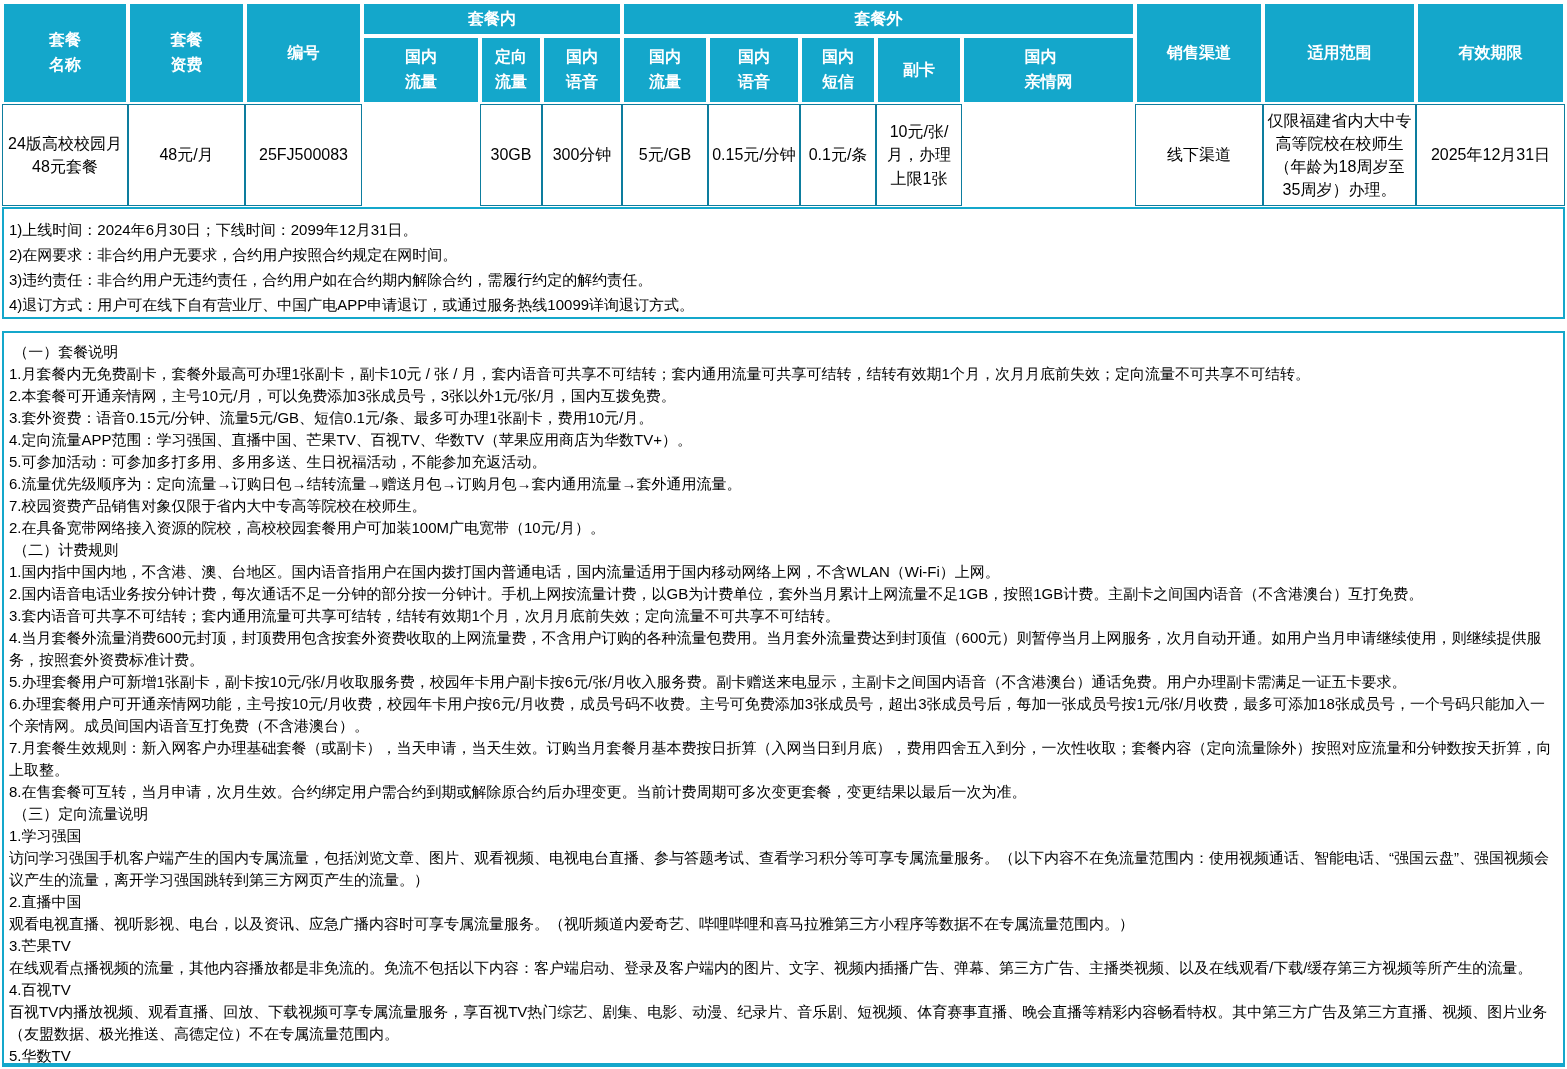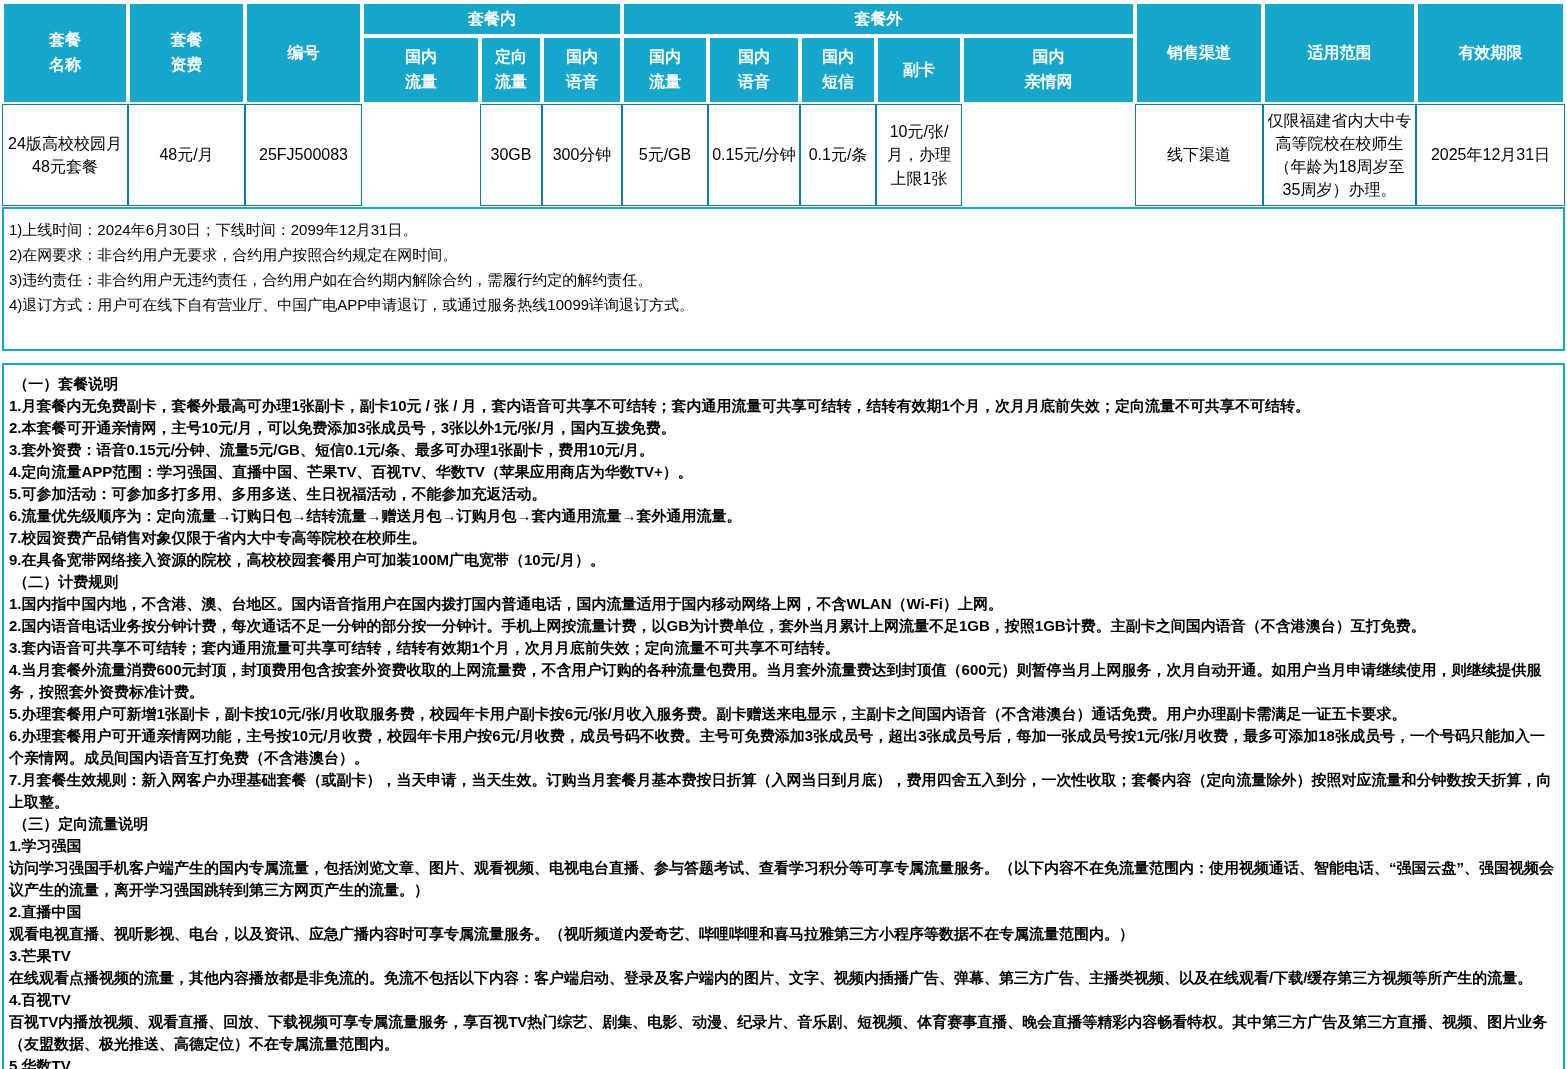--- a/index.html
+++ b/index.html
@@ -14,44 +14,44 @@
 
   
   .plan-table{
     display:grid;
     grid-template-columns:126px 117px 117px 118px 62px 80px 86px 92px 76px 86px 173px 128px 153px 149px;
     grid-template-rows:34px 68px 102px;
     width:1563px;
   }
   .th{
     background:var(--accent);color:#fff;font-weight:bold;font-size:16px;
-    display:flex;align-items:center;justify-content:center;text-align:center;
+    display:flex;align-items:center;justify-content:center;
     border:2px solid #fff;white-space:pre-line;line-height:1.55;
   }
   .td{
     background:#fff;color:#000;font-size:16px;
     display:flex;align-items:center;justify-content:center;text-align:center;
     border:1px solid var(--cell-border);padding:2px 3px;line-height:1.45;
   }
 
   
   .notes-box{
-    width:1563px;height:144px;margin-top:1px;
+    width:1563px;height:112px;margin-top:1px;
     border:2px solid var(--accent);
     padding:8px 5px 0 5px;overflow:hidden;
   }
   .note-line{
     font-size:15px;line-height:25px;white-space:pre-wrap;color:#000;
   }
 
   
   .details-box{
     width:1563px;height:736px;margin-top:12px;
     border:2px solid var(--accent);border-bottom-width:4px;
-    padding:8px 5px 8px 5px;overflow:hidden;font-weight:bold;
+    padding:8px 5px 8px 5px;overflow:hidden;
   }
   .detail-line{
     font-size:15px;line-height:22px;white-space:pre-wrap;color:#000;
   }
 </style>
 </head>
 <body>
 
 <div class="page">
 
@@ -107,29 +107,30 @@
 
   <div class="details-box">
       <div class="detail-line"> （一）套餐说明</div>
       <div class="detail-line">1.月套餐内无免费副卡，套餐外最高可办理1张副卡，副卡10元 / 张 / 月，套内语音可共享不可结转；套内通用流量可共享可结转，结转有效期1个月，次月月底前失效；定向流量不可共享不可结转。</div>
       <div class="detail-line">2.本套餐可开通亲情网，主号10元/月，可以免费添加3张成员号，3张以外1元/张/月，国内互拨免费。</div>
       <div class="detail-line">3.套外资费：语音0.15元/分钟、流量5元/GB、短信0.1元/条、最多可办理1张副卡，费用10元/月。</div>
       <div class="detail-line">4.定向流量APP范围：学习强国、直播中国、芒果TV、百视TV、华数TV（苹果应用商店为华数TV+）。</div>
       <div class="detail-line">5.可参加活动：可参加多打多用、多用多送、生日祝福活动，不能参加充返活动。</div>
       <div class="detail-line">6.流量优先级顺序为：定向流量→订购日包→结转流量→赠送月包→订购月包→套内通用流量→套外通用流量。</div>
       <div class="detail-line">7.校园资费产品销售对象仅限于省内大中专高等院校在校师生。</div>
-      <div class="detail-line">9.在具备宽带网络接入资源的院校，高校校园套餐用户可加装100M广电宽带（10元/月）。</div>
+      <div class="detail-line">2.在具备宽带网络接入资源的院校，高校校园套餐用户可加装100M广电宽带（10元/月）。</div>
       <div class="detail-line"> （二）计费规则</div>
       <div class="detail-line">1.国内指中国内地，不含港、澳、台地区。国内语音指用户在国内拨打国内普通电话，国内流量适用于国内移动网络上网，不含WLAN（Wi-Fi）上网。</div>
       <div class="detail-line">2.国内语音电话业务按分钟计费，每次通话不足一分钟的部分按一分钟计。手机上网按流量计费，以GB为计费单位，套外当月累计上网流量不足1GB，按照1GB计费。主副卡之间国内语音（不含港澳台）互打免费。</div>
       <div class="detail-line">3.套内语音可共享不可结转；套内通用流量可共享可结转，结转有效期1个月，次月月底前失效；定向流量不可共享不可结转。</div>
       <div class="detail-line">4.当月套餐外流量消费600元封顶，封顶费用包含按套外资费收取的上网流量费，不含用户订购的各种流量包费用。当月套外流量费达到封顶值（600元）则暂停当月上网服务，次月自动开通。如用户当月申请继续使用，则继续提供服务，按照套外资费标准计费。</div>
       <div class="detail-line">5.办理套餐用户可新增1张副卡，副卡按10元/张/月收取服务费，校园年卡用户副卡按6元/张/月收入服务费。副卡赠送来电显示，主副卡之间国内语音（不含港澳台）通话免费。用户办理副卡需满足一证五卡要求。</div>
       <div class="detail-line">6.办理套餐用户可开通亲情网功能，主号按10元/月收费，校园年卡用户按6元/月收费，成员号码不收费。主号可免费添加3张成员号，超出3张成员号后，每加一张成员号按1元/张/月收费，最多可添加18张成员号，一个号码只能加入一个亲情网。成员间国内语音互打免费（不含港澳台）。</div>
       <div class="detail-line">7.月套餐生效规则：新入网客户办理基础套餐（或副卡），当天申请，当天生效。订购当月套餐月基本费按日折算（入网当日到月底），费用四舍五入到分，一次性收取；套餐内容（定向流量除外）按照对应流量和分钟数按天折算，向上取整。</div>
+      <div class="detail-line">8.在售套餐可互转，当月申请，次月生效。合约绑定用户需合约到期或解除原合约后办理变更。当前计费周期可多次变更套餐，变更结果以最后一次为准。</div>
       <div class="detail-line"> （三）定向流量说明</div>
       <div class="detail-line">1.学习强国</div>
       <div class="detail-line">访问学习强国手机客户端产生的国内专属流量，包括浏览文章、图片、观看视频、电视电台直播、参与答题考试、查看学习积分等可享专属流量服务。（以下内容不在免流量范围内：使用视频通话、智能电话、“强国云盘”、强国视频会议产生的流量，离开学习强国跳转到第三方网页产生的流量。）</div>
       <div class="detail-line">2.直播中国</div>
       <div class="detail-line">观看电视直播、视听影视、电台，以及资讯、应急广播内容时可享专属流量服务。（视听频道内爱奇艺、哔哩哔哩和喜马拉雅第三方小程序等数据不在专属流量范围内。）</div>
       <div class="detail-line">3.芒果TV</div>
       <div class="detail-line">在线观看点播视频的流量，其他内容播放都是非免流的。免流不包括以下内容：客户端启动、登录及客户端内的图片、文字、视频内插播广告、弹幕、第三方广告、主播类视频、以及在线观看/下载/缓存第三方视频等所产生的流量。</div>
       <div class="detail-line">4.百视TV</div>
       <div class="detail-line">百视TV内播放视频、观看直播、回放、下载视频可享专属流量服务，享百视TV热门综艺、剧集、电影、动漫、纪录片、音乐剧、短视频、体育赛事直播、晚会直播等精彩内容畅看特权。其中第三方广告及第三方直播、视频、图片业务（友盟数据、极光推送、高德定位）不在专属流量范围内。</div>
       <div class="detail-line">5.华数TV</div>

